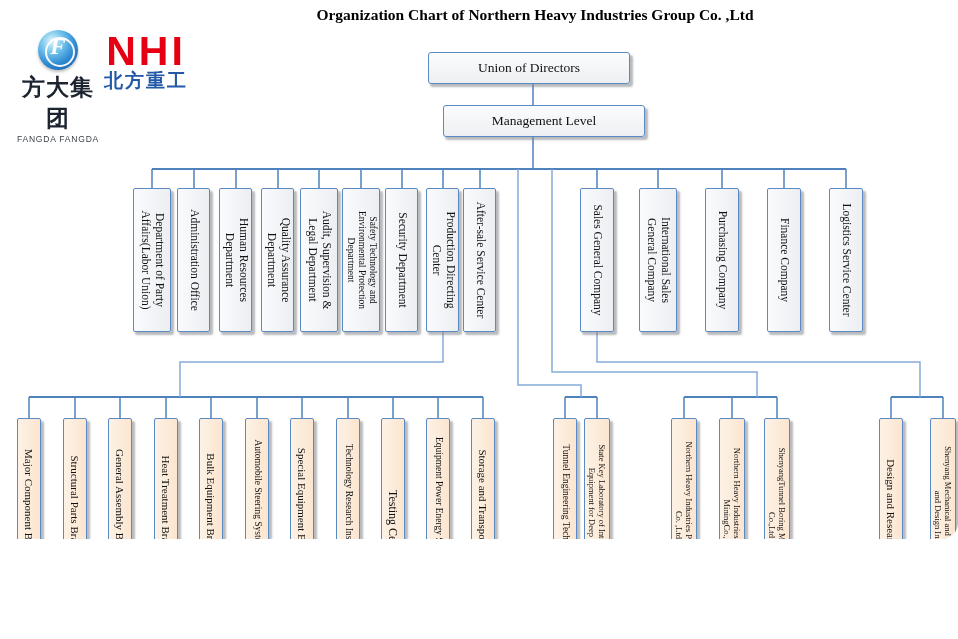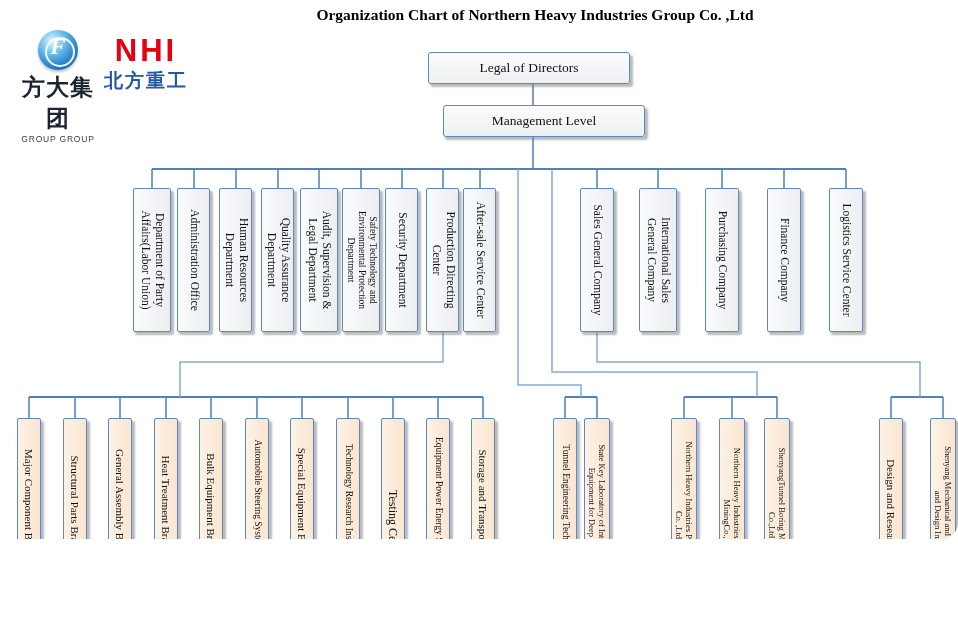--- a/index.html
+++ b/index.html
@@ -12,21 +12,21 @@
   .fangda-ball{position:relative;width:40px;height:40px;margin:0 auto;border-radius:50%;
     background:radial-gradient(circle at 35% 28%, #e2f6fd 0%, #79c6ee 28%, #2d8ad2 60%, #134f9b 100%);
     box-shadow:0 2px 3px rgba(0,0,0,.25);}
   .fangda-ball .ring{position:absolute;left:7px;top:7px;width:26px;height:26px;border:2px solid #fff;
     border-radius:50%;opacity:.95;}
   .fangda-ball .f{position:absolute;left:0;top:4px;width:40px;text-align:center;color:#fff;
     font-family:"Liberation Serif",serif;font-style:italic;font-weight:bold;font-size:23px;}
   .fangda-cn{margin-top:2px;font-family:sans-serif;font-weight:bold;font-size:23px;color:#1c2430;letter-spacing:1px;}
   .fangda-en{font-family:"Liberation Sans",sans-serif;font-size:8.5px;color:#3a3f45;letter-spacing:.8px;}
   .nhi{position:absolute;left:98px;top:36px;width:96px;text-align:center;}
-  .nhi-abbr{font-family:"Liberation Sans",sans-serif;font-weight:bold;font-size:31px;line-height:30px;
+  .nhi-abbr{font-family:"Liberation Sans",sans-serif;font-weight:bold;font-size:41px;line-height:30px;
             color:#e60014;letter-spacing:3px;}
   .nhi-cn{margin-top:2px;font-family:sans-serif;font-weight:bold;font-size:19px;color:#2358a8;letter-spacing:2px;}
   
   .box{position:absolute;border:1.5px solid #5b8ac2;border-radius:2px;
        background:linear-gradient(to right,#fafbfd,#eceef2);
        box-shadow:2.5px 3px 2px rgba(125,129,136,.55);box-sizing:border-box;}
   .hbox{display:flex;align-items:center;justify-content:center;font-size:13.5px;color:#111;
         background:linear-gradient(to bottom,#fbfcfd,#edeff2);border-radius:3px;}
   .vbox .t{position:absolute;top:50%;left:50%;transform:translate(-50%,-50%) rotate(90deg);
            text-align:center;white-space:pre-line;line-height:1.18;color:#111;}
@@ -45,21 +45,21 @@
 <div class="stage">
 
   <div class="title">Organization Chart of Northern Heavy Industries  Group Co. ,Ltd</div>
 
   <div class="fangda">
     <div class="fangda-ball">
       <span class="ring"></span>
       <span class="f">F</span>
     </div>
     <div class="fangda-cn">方大集团</div>
-    <div class="fangda-en">GROUP GROUP</div>
+    <div class="fangda-en">FANGDA FANGDA</div>
   </div>
   <div class="nhi">
     <div class="nhi-abbr">NHI</div>
     <div class="nhi-cn">北方重工</div>
   </div>
 
   <svg class="wires" width="958" height="639">
     <g stroke="#4f81bd" stroke-width="1.5" fill="none">
       <path d="M533 84 V105"></path>
       <path d="M533 137 V169"></path>
@@ -76,21 +76,21 @@
     </g>
     <g stroke="#85abd8" stroke-width="1.5" fill="none">
       <path d="M443 332 V362 H180 V397"></path>
       <path d="M597 332 V362 H920 V397"></path>
       <path d="M518 169 V385 H581 V397"></path>
       <path d="M552 169 V372 H757 V397"></path>
     </g>
   </svg>
 
   <div class="box hbox" style="left:428px;top:52px;width:202px;height:32px">
-    <span>Legal of Directors</span>
+    <span>Union of Directors</span>
   </div>
   <div class="box hbox" style="left:443px;top:105px;width:202px;height:32px">
     <span>Management Level</span>
   </div>
 
   <div class="box vbox mid" style="left:133px;width:38px">
       <span class="t">Department of Party
 Affairs(Labor Union)</span>
     </div>
   <div class="box vbox mid" style="left:177px;width:33px">

